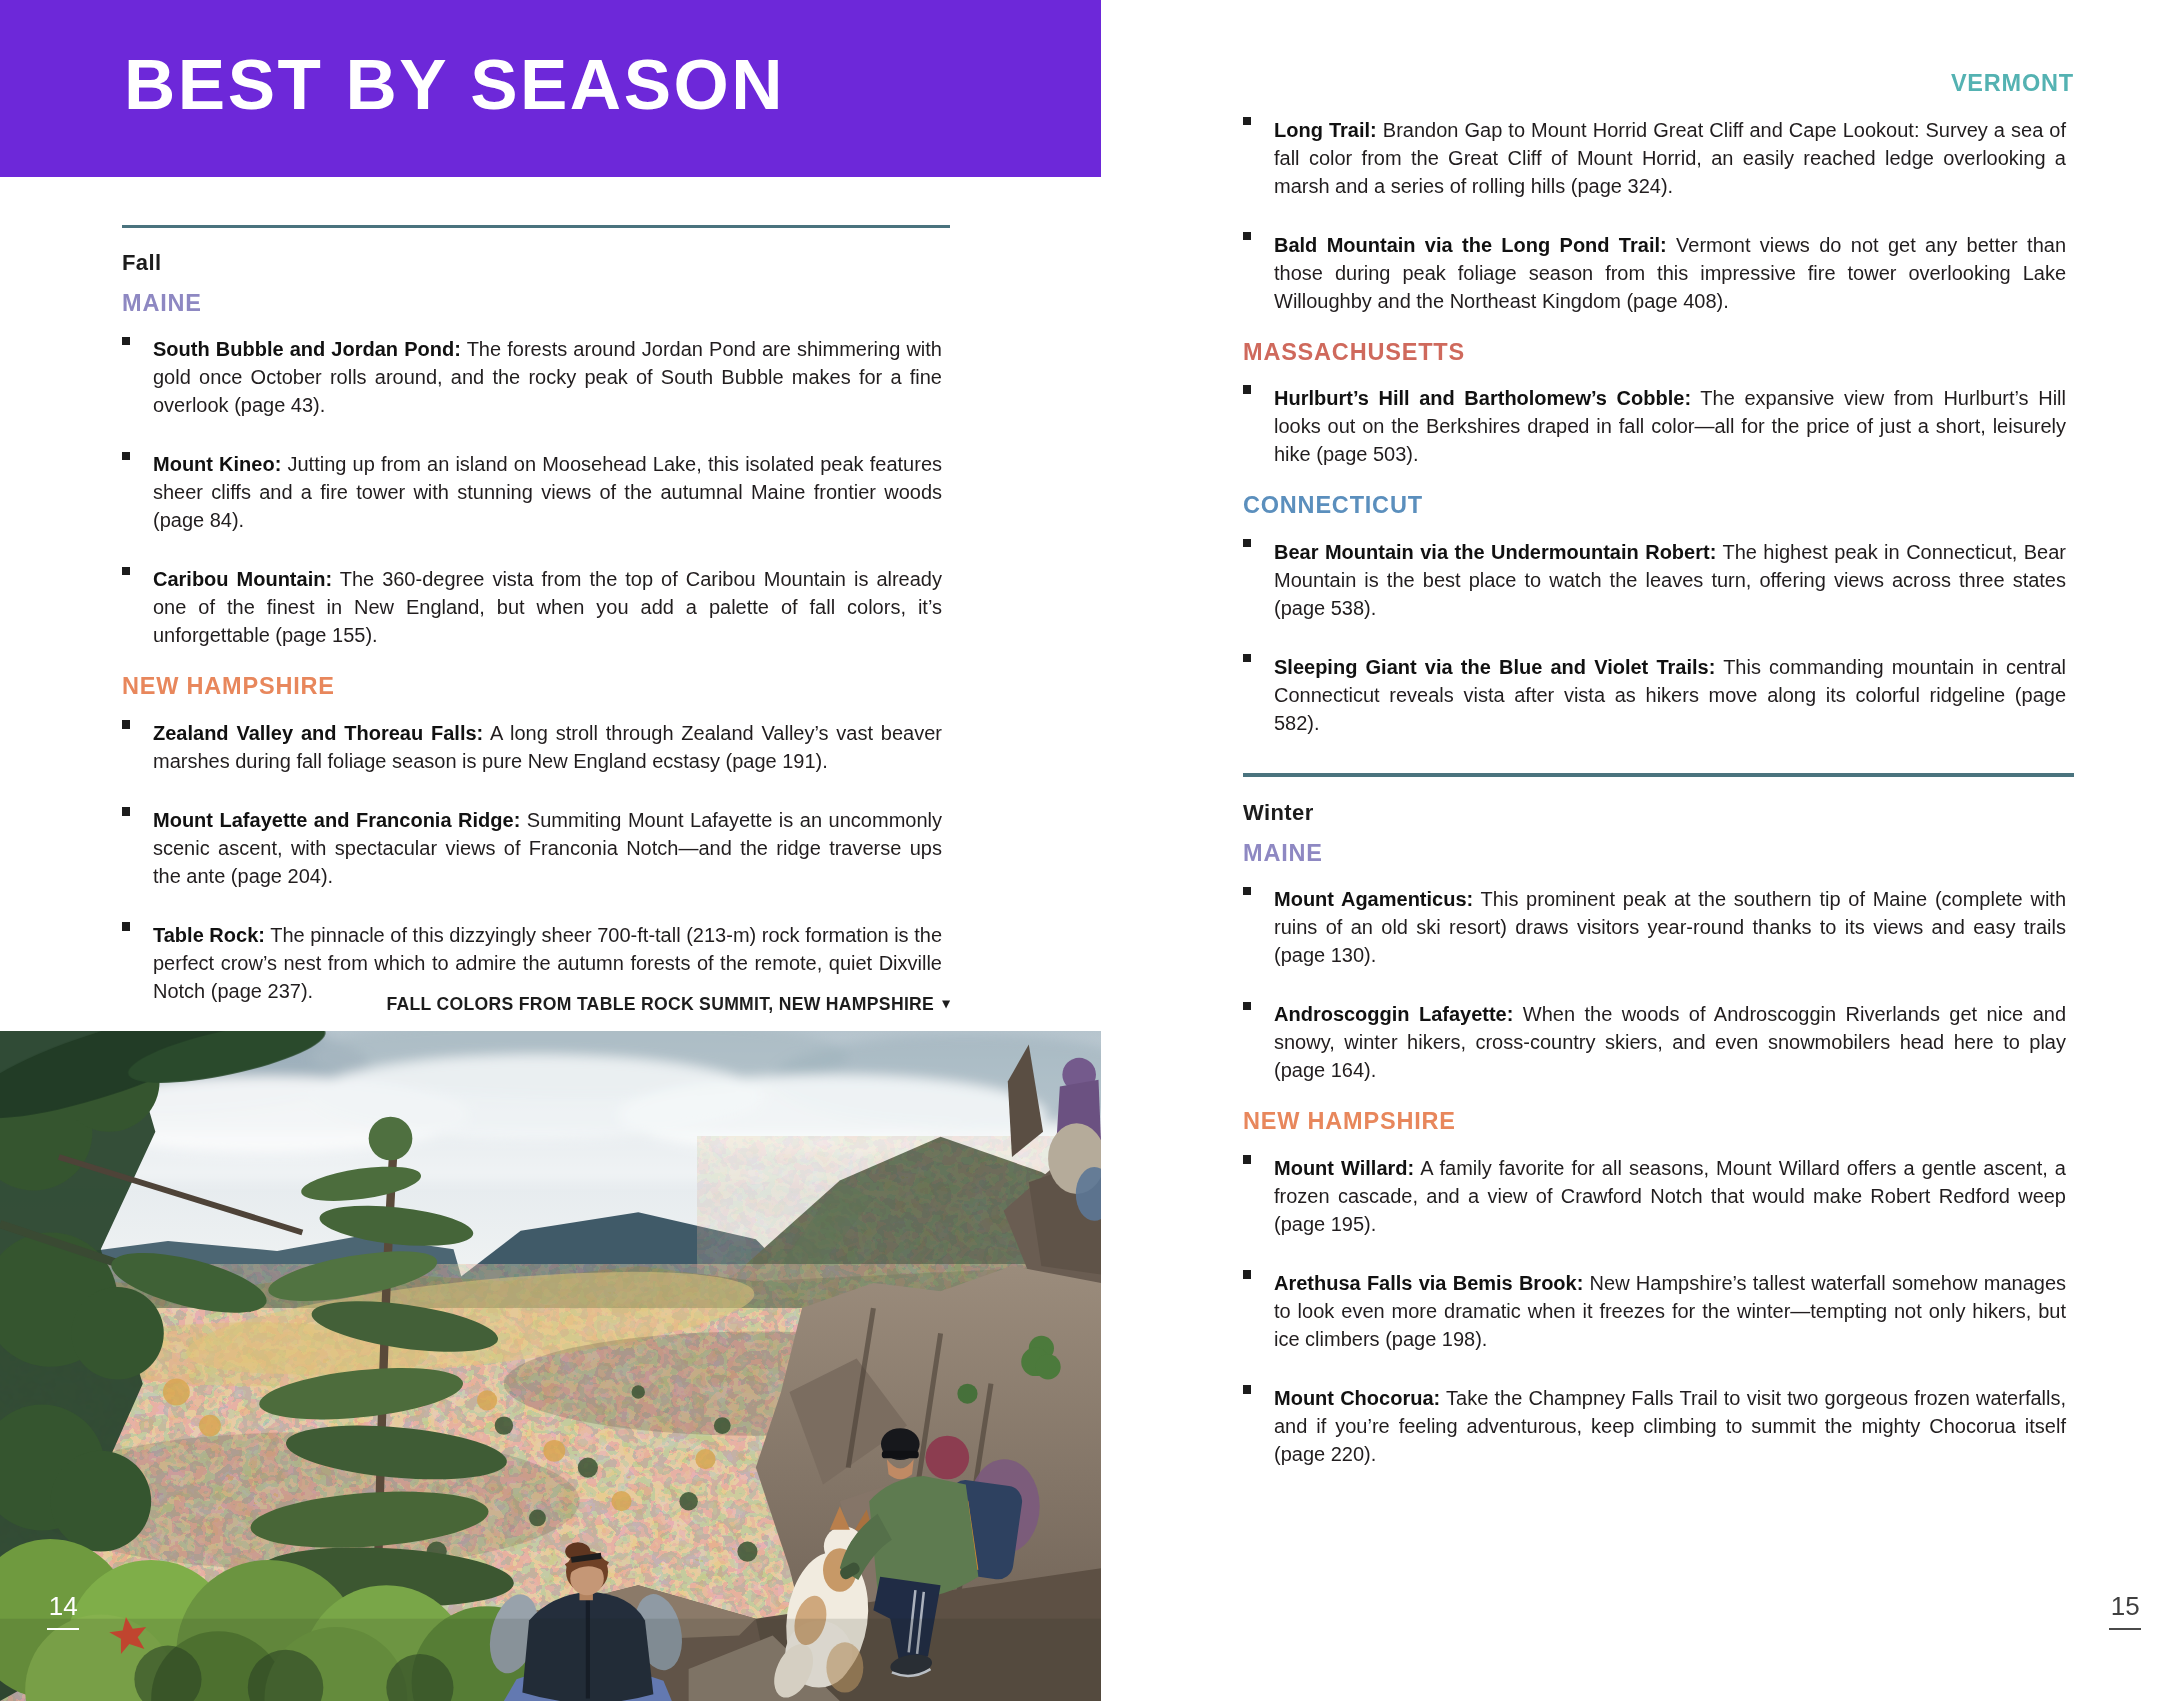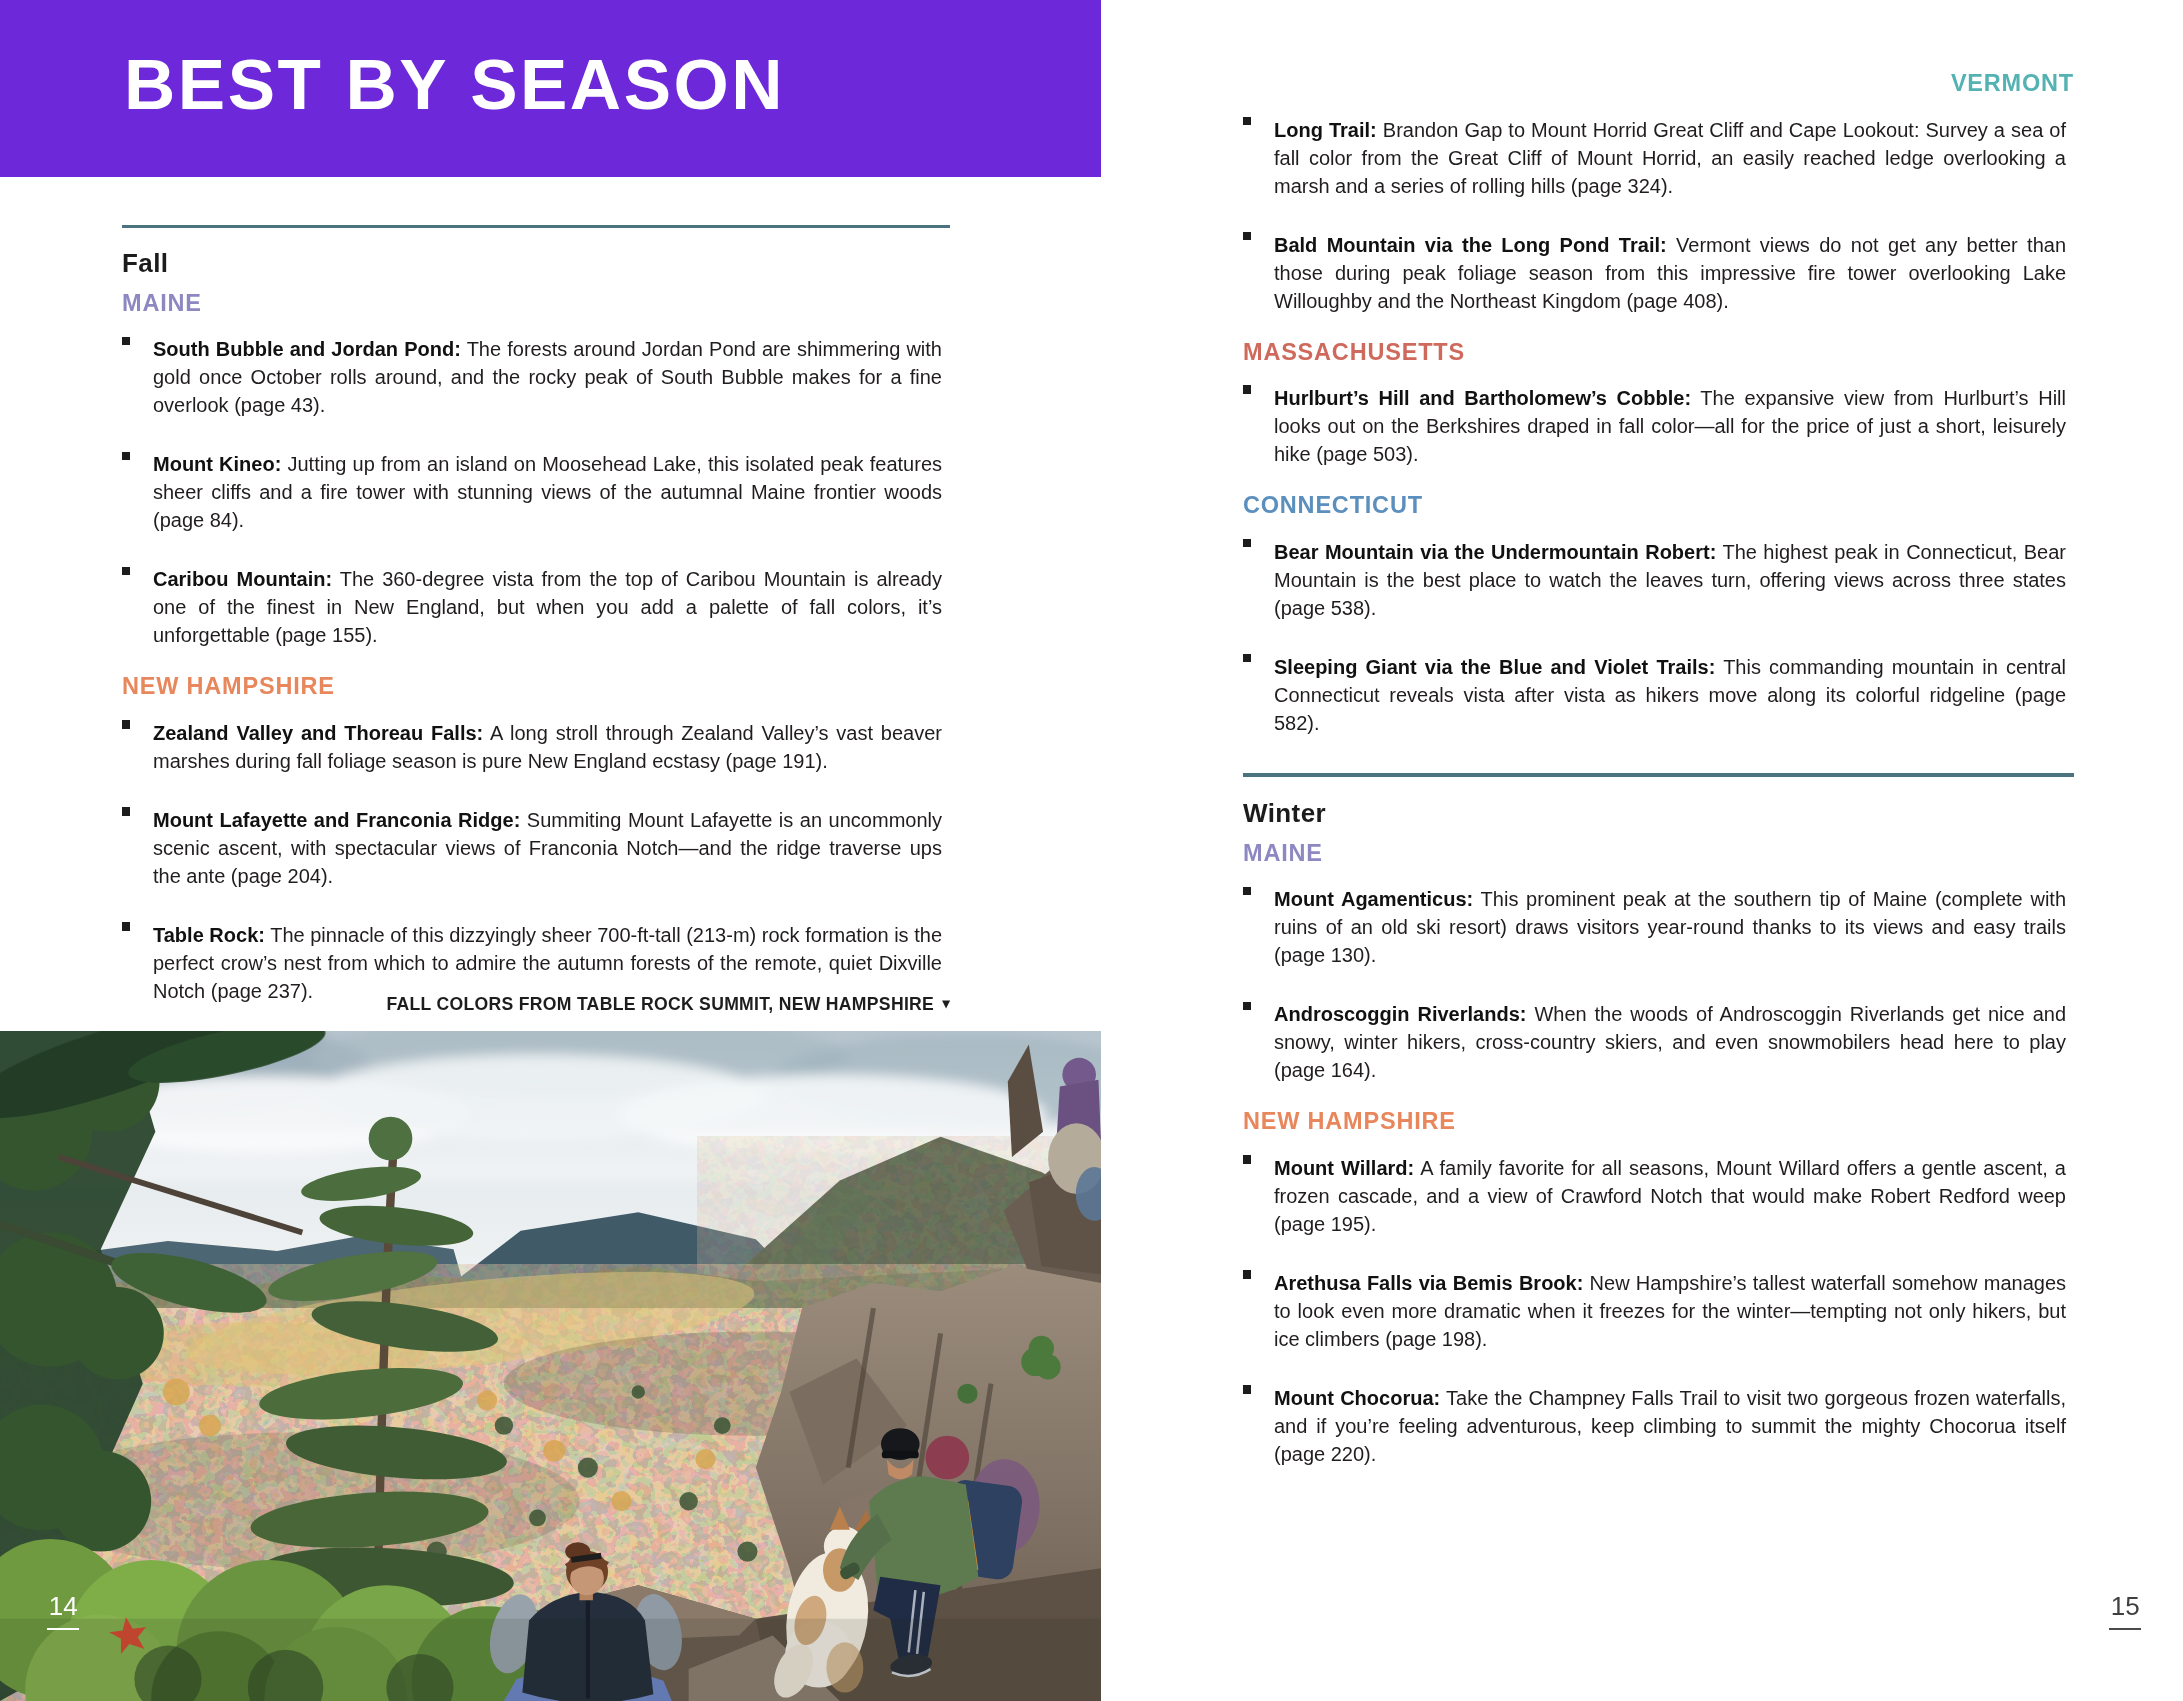--- a/index.html
+++ b/index.html
@@ -18,21 +18,21 @@
   }
 
   
   .col { position:absolute; }
   .col-left  { left:122px;  top:225px; width:828px; }
   .col-right { left:1243px; top:69px;  width:831px; }
 
   .rule { border:0; height:3.4px; background:#4a737e; margin:0; }
 
   h2.season {
-    font-size:26px; line-height:32px; font-weight:700; color:#1c1c1c;
+    font-size:22px; line-height:32px; font-weight:700; color:#1c1c1c;
     margin:18.5px 0 10px; letter-spacing:0.4px;
   }
   .col-right h2.season { margin-top:20px; }
   h3.state {
     font-size:23.5px; line-height:28.6px; font-weight:700; margin:0 0 10px; letter-spacing:0.8px;
   }
   h3.state.mt { }
   .st-purple { color:#8e88c2; }
   .st-orange { color:#e8875c; }
   .st-teal   { color:#54b2b2;text-align:right; }
@@ -359,21 +359,21 @@
     <hr class="rule rule-mid">
     <h2 class="season">Winter</h2>
 
     <h3 class="state st-purple">MAINE</h3>
     <div class="item">
       <span class="bullet"></span>
       <p><strong>Mount Agamenticus:</strong> <span>This prominent peak at the southern tip of Maine (complete with ruins of an old ski resort) draws visitors year-round thanks to its views and easy trails (page 130).</span></p>
     </div>
     <div class="item">
       <span class="bullet"></span>
-      <p><strong>Androscoggin Riverlands:</strong> <span>When the woods of Androscoggin Riverlands get nice and snowy, winter hikers, cross-country skiers, and even snowmobilers head here to play (page 164).</span></p>
+      <p><strong>Androscoggin Lafayette:</strong> <span>When the woods of Androscoggin Riverlands get nice and snowy, winter hikers, cross-country skiers, and even snowmobilers head here to play (page 164).</span></p>
     </div>
 
     <h3 class="state st-orange mt">NEW HAMPSHIRE</h3>
     <div class="item">
       <span class="bullet"></span>
       <p><strong>Mount Willard:</strong> <span>A family favorite for all seasons, Mount Willard offers a gentle ascent, a frozen cascade, and a view of Crawford Notch that would make Robert Redford weep (page 195).</span></p>
     </div>
     <div class="item">
       <span class="bullet"></span>
       <p><strong>Arethusa Falls via Bemis Brook:</strong> <span>New Hampshire’s tallest waterfall somehow manages to look even more dramatic when it freezes for the winter—tempting not only hikers, but ice climbers (page 198).</span></p>

